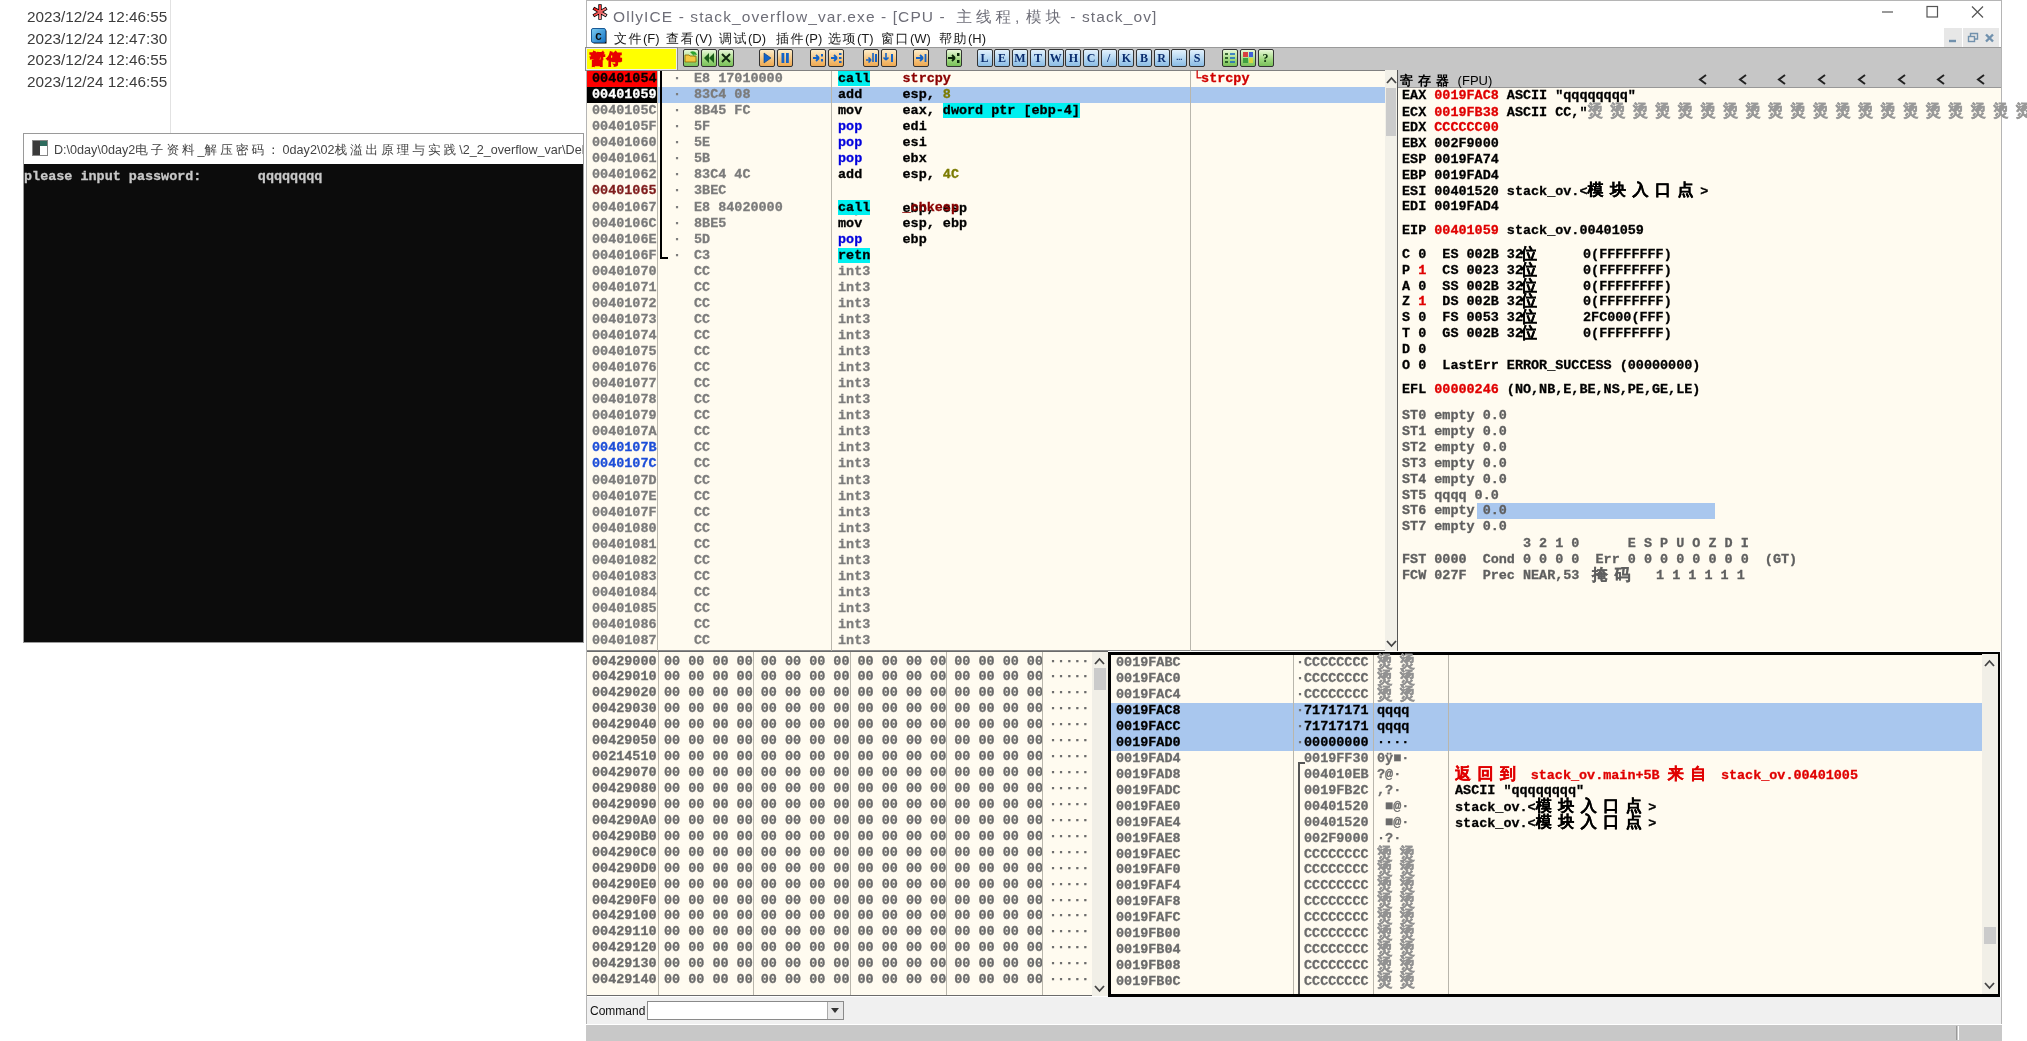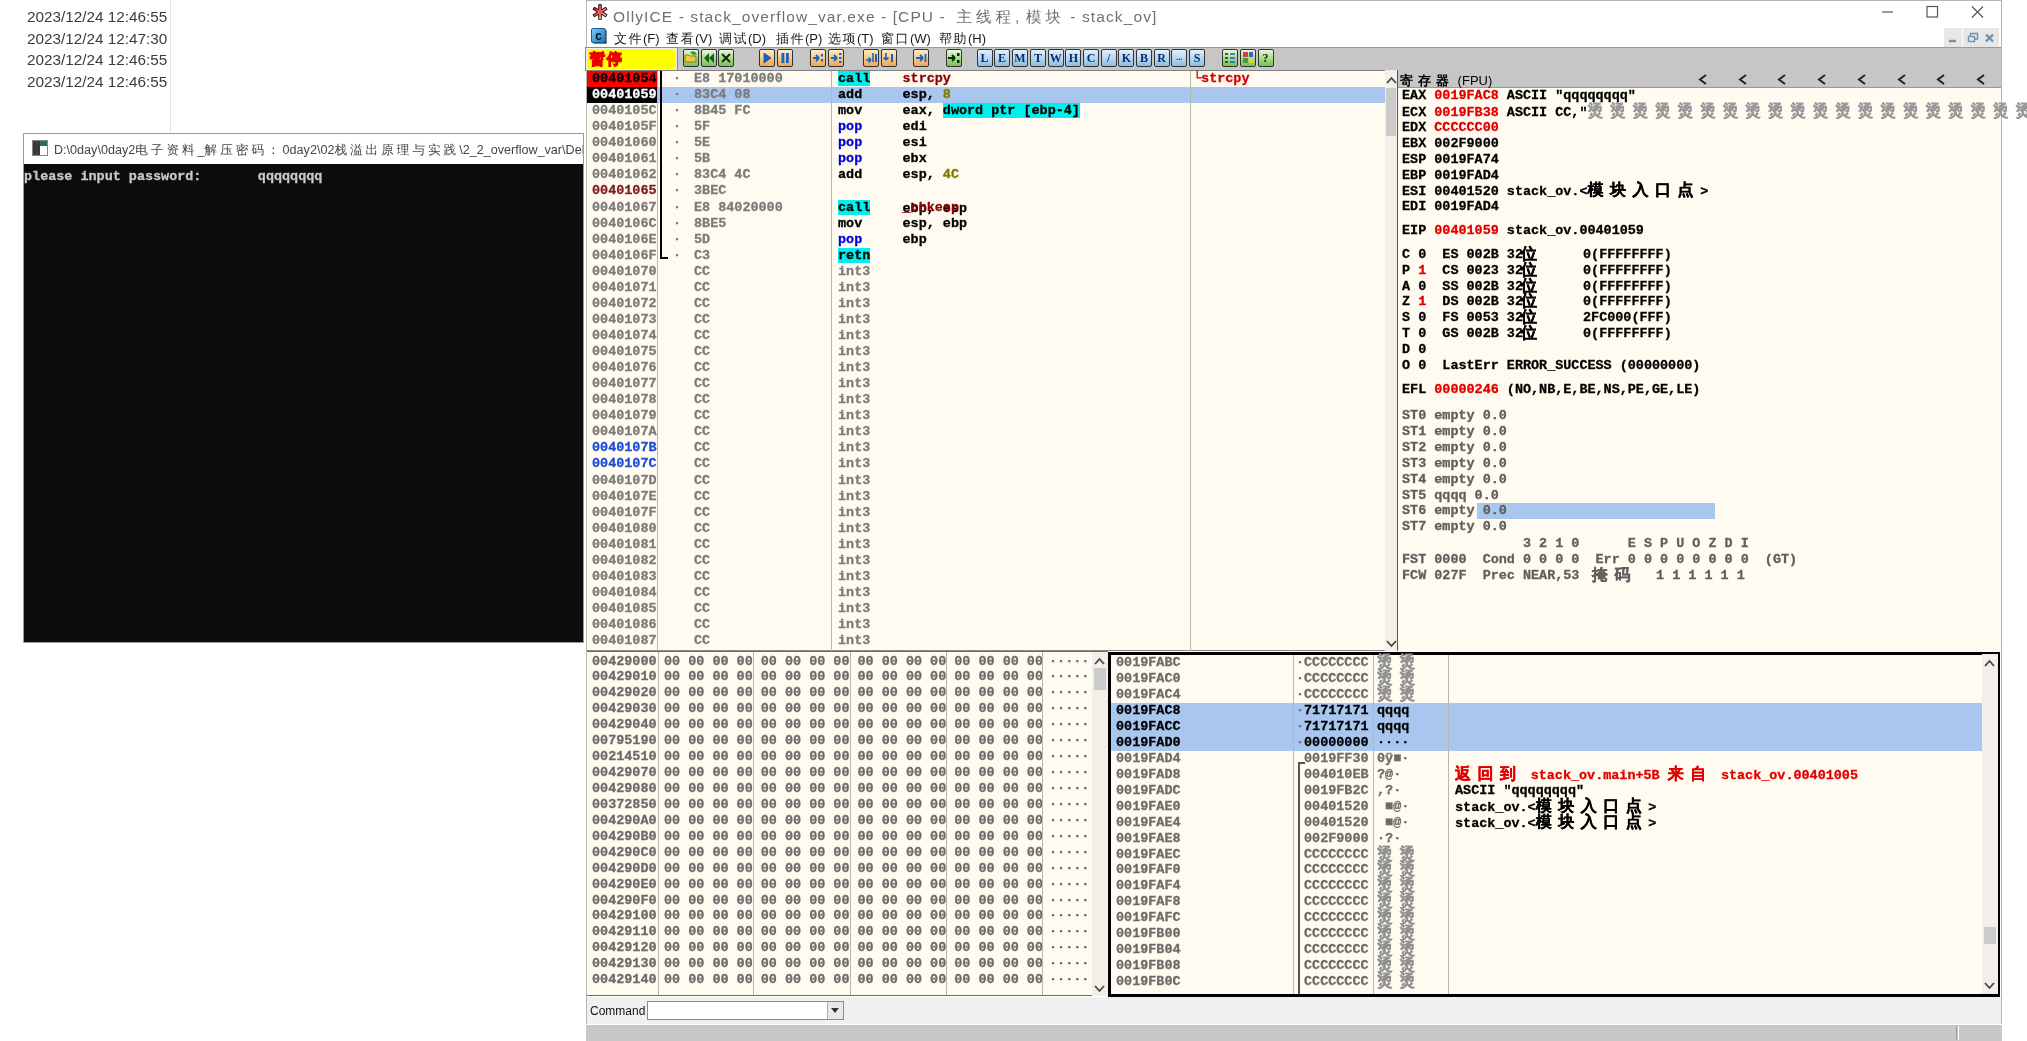--- a/index.html
+++ b/index.html
@@ -403,33 +403,33 @@
 <div class="a m" style="left:1049px;top:669.4px;color:#6b6b6b">······</div>
 <div class="a m" style="left:592px;top:685.4px;color:#6b6b6b">00429020</div>
 <div class="a m" style="left:664px;top:685.4px;color:#6b6b6b">00 00 00 00 00 00 00 00 00 00 00 00 00 00 00 00 </div>
 <div class="a m" style="left:1049px;top:685.4px;color:#6b6b6b">······</div>
 <div class="a m" style="left:592px;top:701.3px;color:#6b6b6b">00429030</div>
 <div class="a m" style="left:664px;top:701.3px;color:#6b6b6b">00 00 00 00 00 00 00 00 00 00 00 00 00 00 00 00 </div>
 <div class="a m" style="left:1049px;top:701.3px;color:#6b6b6b">······</div>
 <div class="a m" style="left:592px;top:717.2px;color:#6b6b6b">00429040</div>
 <div class="a m" style="left:664px;top:717.2px;color:#6b6b6b">00 00 00 00 00 00 00 00 00 00 00 00 00 00 00 00 </div>
 <div class="a m" style="left:1049px;top:717.2px;color:#6b6b6b">······</div>
-<div class="a m" style="left:592px;top:733.1px;color:#6b6b6b">00795190</div>
+<div class="a m" style="left:592px;top:733.1px;color:#6b6b6b">00429050</div>
 <div class="a m" style="left:664px;top:733.1px;color:#6b6b6b">00 00 00 00 00 00 00 00 00 00 00 00 00 00 00 00 </div>
 <div class="a m" style="left:1049px;top:733.1px;color:#6b6b6b">······</div>
 <div class="a m" style="left:592px;top:749.1px;color:#6b6b6b">00214510</div>
 <div class="a m" style="left:664px;top:749.1px;color:#6b6b6b">00 00 00 00 00 00 00 00 00 00 00 00 00 00 00 00 </div>
 <div class="a m" style="left:1049px;top:749.1px;color:#6b6b6b">······</div>
 <div class="a m" style="left:592px;top:765.0px;color:#6b6b6b">00429070</div>
 <div class="a m" style="left:664px;top:765.0px;color:#6b6b6b">00 00 00 00 00 00 00 00 00 00 00 00 00 00 00 00 </div>
 <div class="a m" style="left:1049px;top:765.0px;color:#6b6b6b">······</div>
 <div class="a m" style="left:592px;top:780.9px;color:#6b6b6b">00429080</div>
 <div class="a m" style="left:664px;top:780.9px;color:#6b6b6b">00 00 00 00 00 00 00 00 00 00 00 00 00 00 00 00 </div>
 <div class="a m" style="left:1049px;top:780.9px;color:#6b6b6b">······</div>
-<div class="a m" style="left:592px;top:796.9px;color:#6b6b6b">00372850</div>
+<div class="a m" style="left:592px;top:796.9px;color:#6b6b6b">00429090</div>
 <div class="a m" style="left:664px;top:796.9px;color:#6b6b6b">00 00 00 00 00 00 00 00 00 00 00 00 00 00 00 00 </div>
 <div class="a m" style="left:1049px;top:796.9px;color:#6b6b6b">······</div>
 <div class="a m" style="left:592px;top:812.8px;color:#6b6b6b">004290A0</div>
 <div class="a m" style="left:664px;top:812.8px;color:#6b6b6b">00 00 00 00 00 00 00 00 00 00 00 00 00 00 00 00 </div>
 <div class="a m" style="left:1049px;top:812.8px;color:#6b6b6b">······</div>
 <div class="a m" style="left:592px;top:828.7px;color:#6b6b6b">004290B0</div>
 <div class="a m" style="left:664px;top:828.7px;color:#6b6b6b">00 00 00 00 00 00 00 00 00 00 00 00 00 00 00 00 </div>
 <div class="a m" style="left:1049px;top:828.7px;color:#6b6b6b">······</div>
 <div class="a m" style="left:592px;top:844.7px;color:#6b6b6b">004290C0</div>
 <div class="a m" style="left:664px;top:844.7px;color:#6b6b6b">00 00 00 00 00 00 00 00 00 00 00 00 00 00 00 00 </div>

